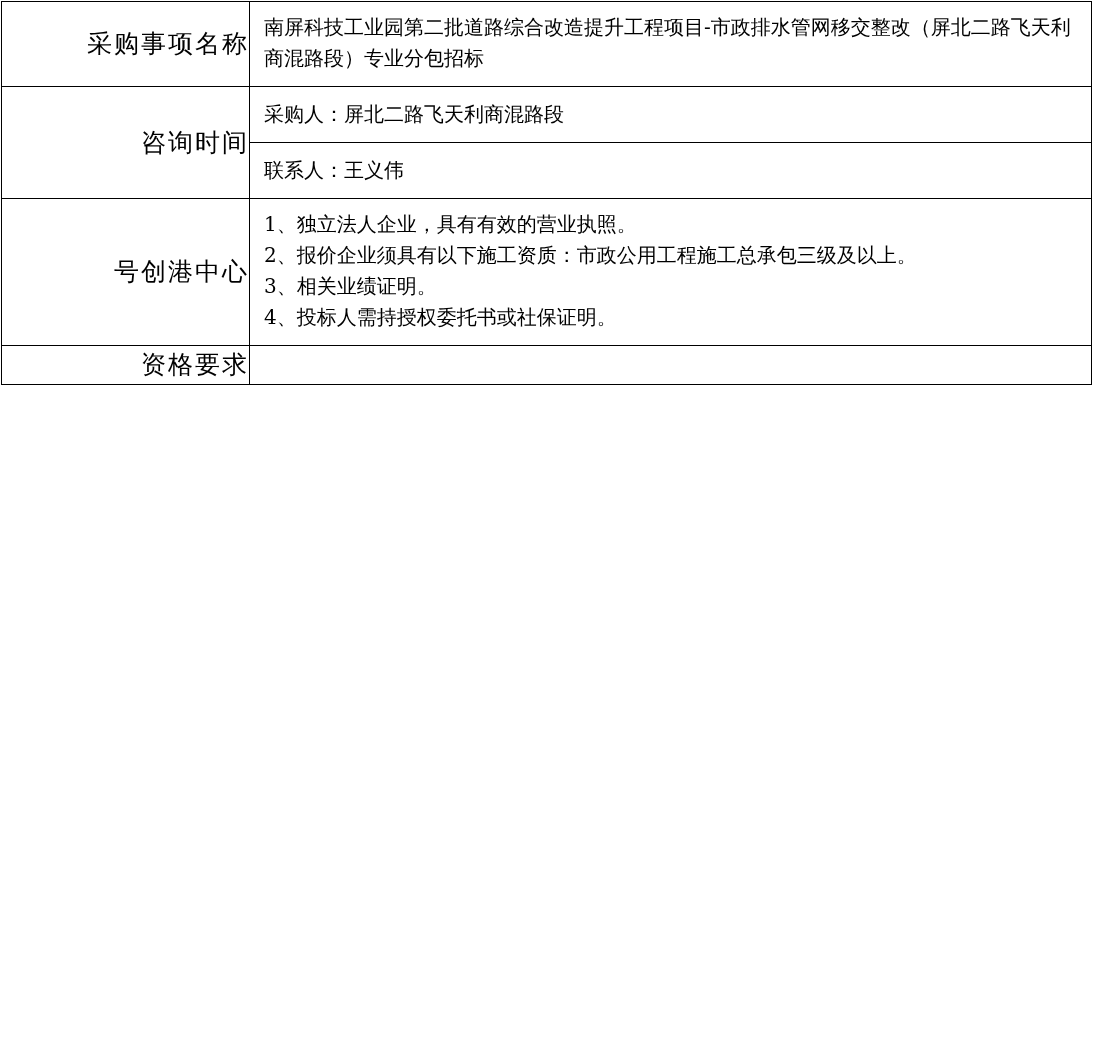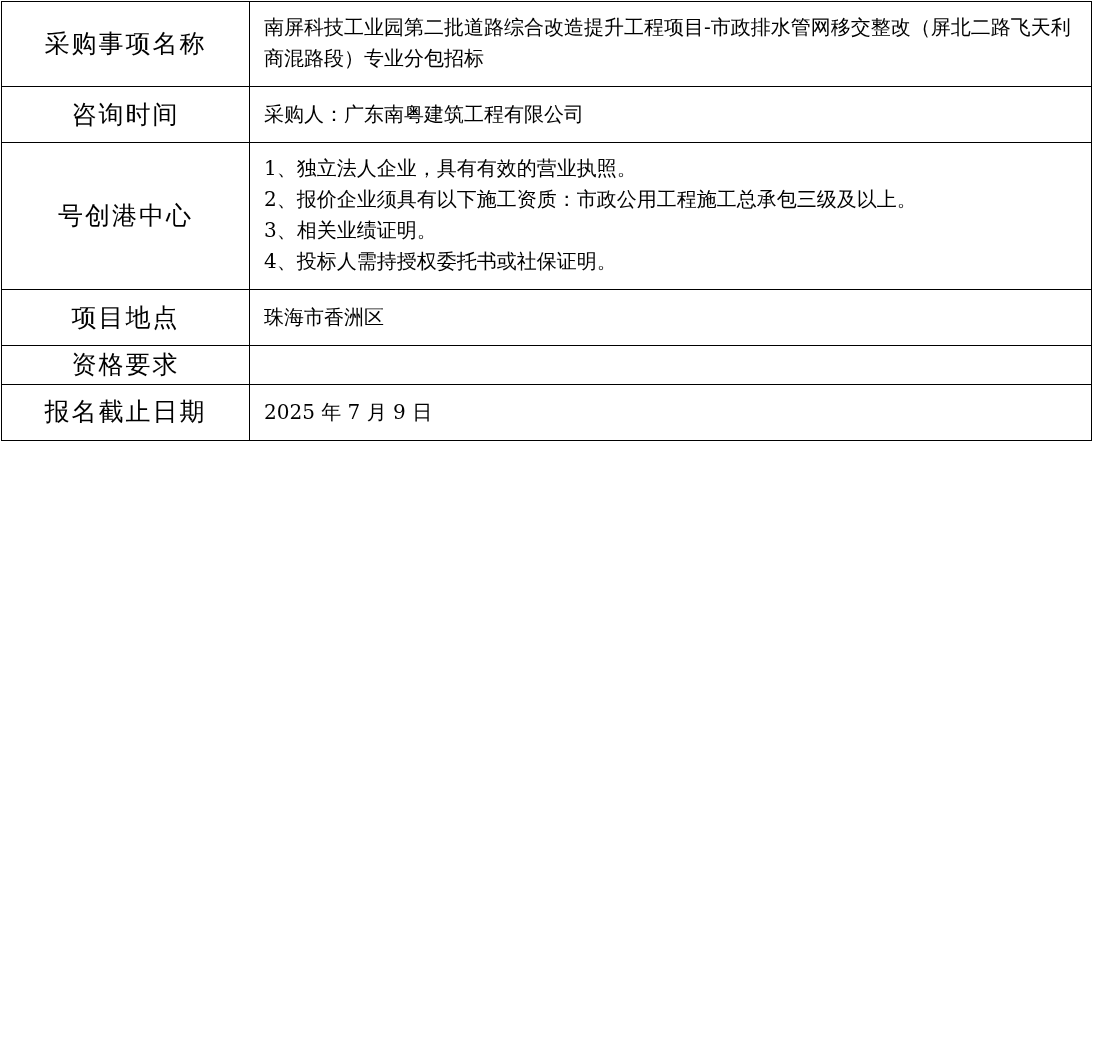--- a/index.html
+++ b/index.html
@@ -19,21 +19,21 @@
     margin: 1px 0 0 1px;
     table-layout: fixed;
   }
   .doc-table td {
     border: 1px solid #000000;
     vertical-align: middle;
     padding: 0;
   }
   .label-cell {
     width: 248px;
-    text-align: center;
+    text-align: right;
     font-size: 25px;
     letter-spacing: 2px;
     padding: 6px 4px;
     line-height: 1.5;
   }
   .value-cell {
     padding: 0;
     vertical-align: top;
   }
   .value-text {
@@ -79,58 +79,51 @@
       </td>
     </tr>
 
     <tr>
       <td class="label-cell">咨询时间</td>
       <td class="value-cell">
         <table class="sub-table">
           <tbody>
             <tr>
               <td>
-                <div class="value-text single">采购人：广东南粤建筑工程有限公司</div>
+                <div class="value-text single">采购人：屏北二路飞天利商混路段</div>
+              </td>
+            </tr>
+            <tr>
+              <td>
+                <div class="value-text single">联系人：王义伟</div>
               </td>
             </tr>
           </tbody>
         </table>
       </td>
     </tr>
 
 
     <tr>
       <td class="label-cell">号创港中心</td>
       <td class="value-cell">
         <div class="value-text">1、独立法人企业，具有有效的营业执照。
 2、报价企业须具有以下施工资质：市政公用工程施工总承包三级及以上。
 3、相关业绩证明。
 4、投标人需持授权委托书或社保证明。</div>
       </td>
     </tr>
 
-    <tr>
-      <td class="label-cell">项目地点</td>
-      <td class="value-cell">
-        <div class="value-text single">珠海市香洲区</div>
-      </td>
-    </tr>
 
     <tr>
       <td class="label-cell">资格要求</td>
       <td class="value-cell">
         <table class="sub-table">
           <tbody>
           </tbody>
         </table>
       </td>
     </tr>
 
 
-    <tr>
-      <td class="label-cell">报名截止日期</td>
-      <td class="value-cell">
-        <div class="value-text single">2025 年 7 月 9 日</div>
-      </td>
-    </tr>
 
   </tbody>
 </table>
 
 </body></html>

